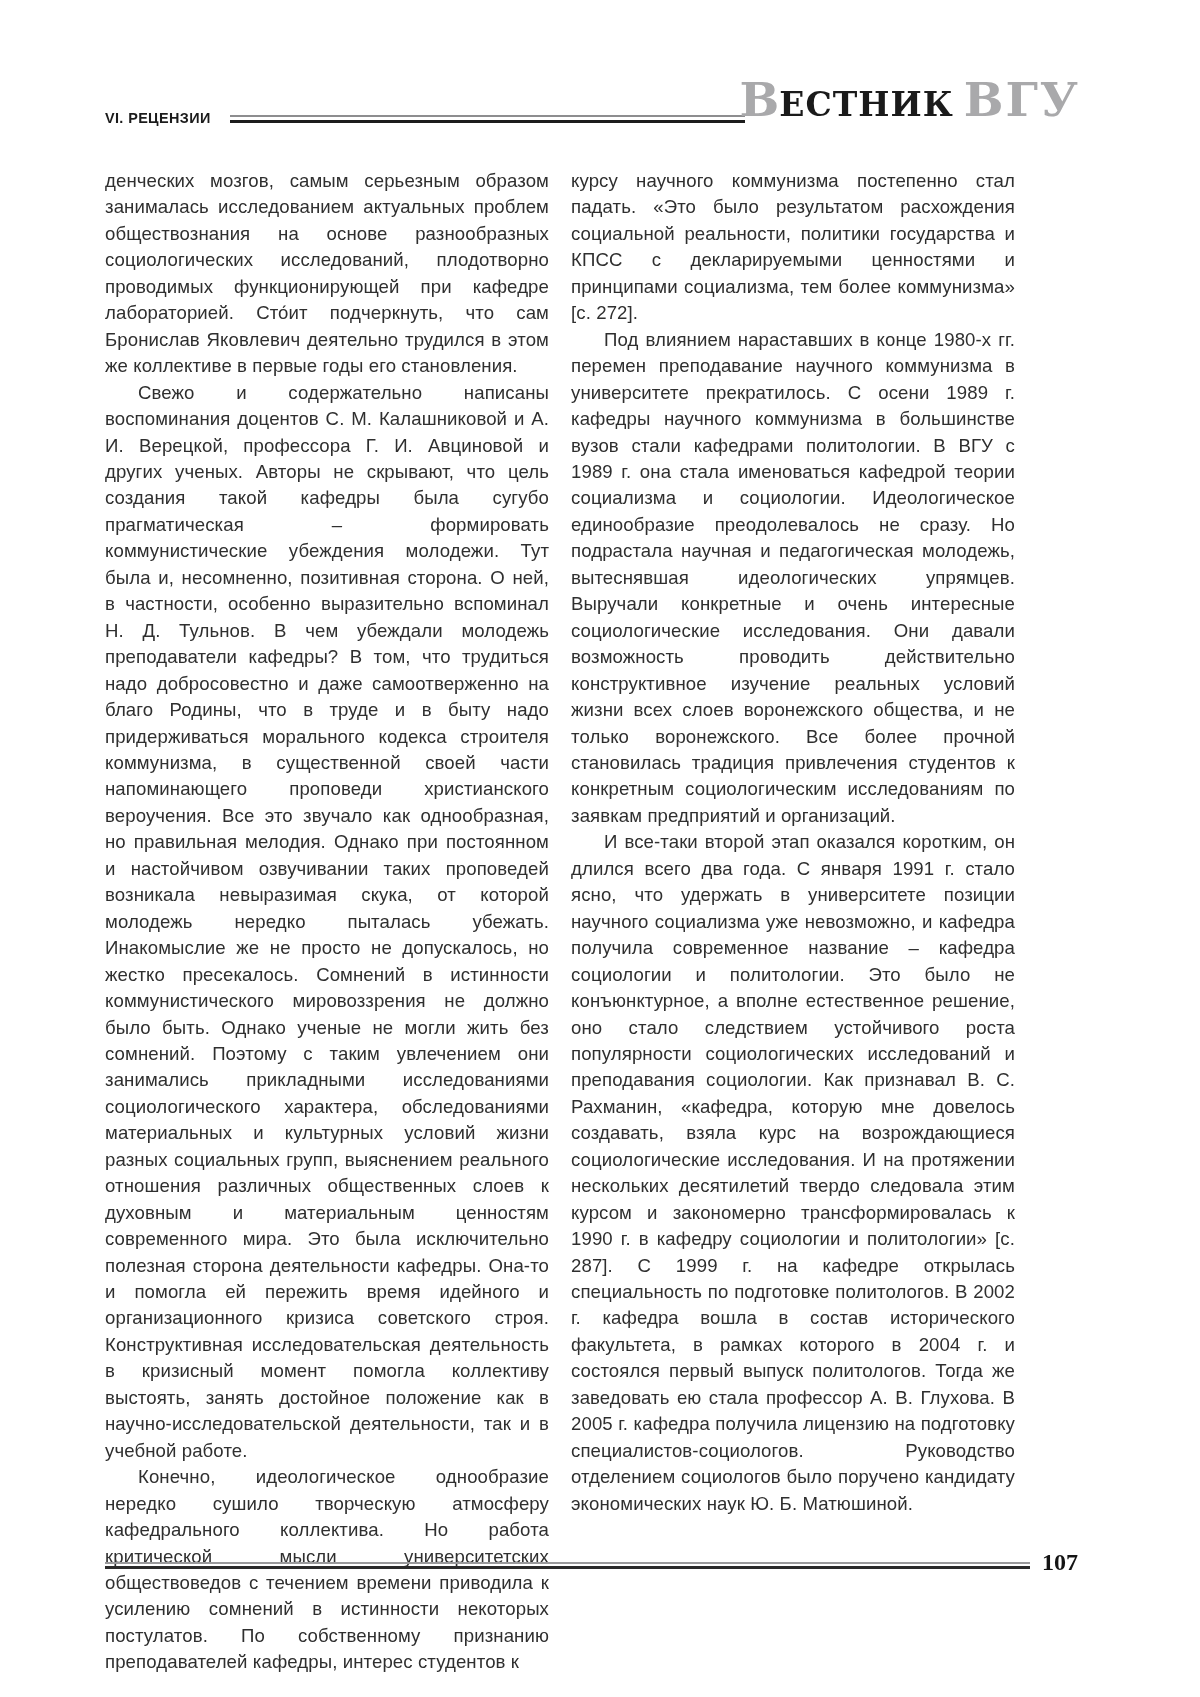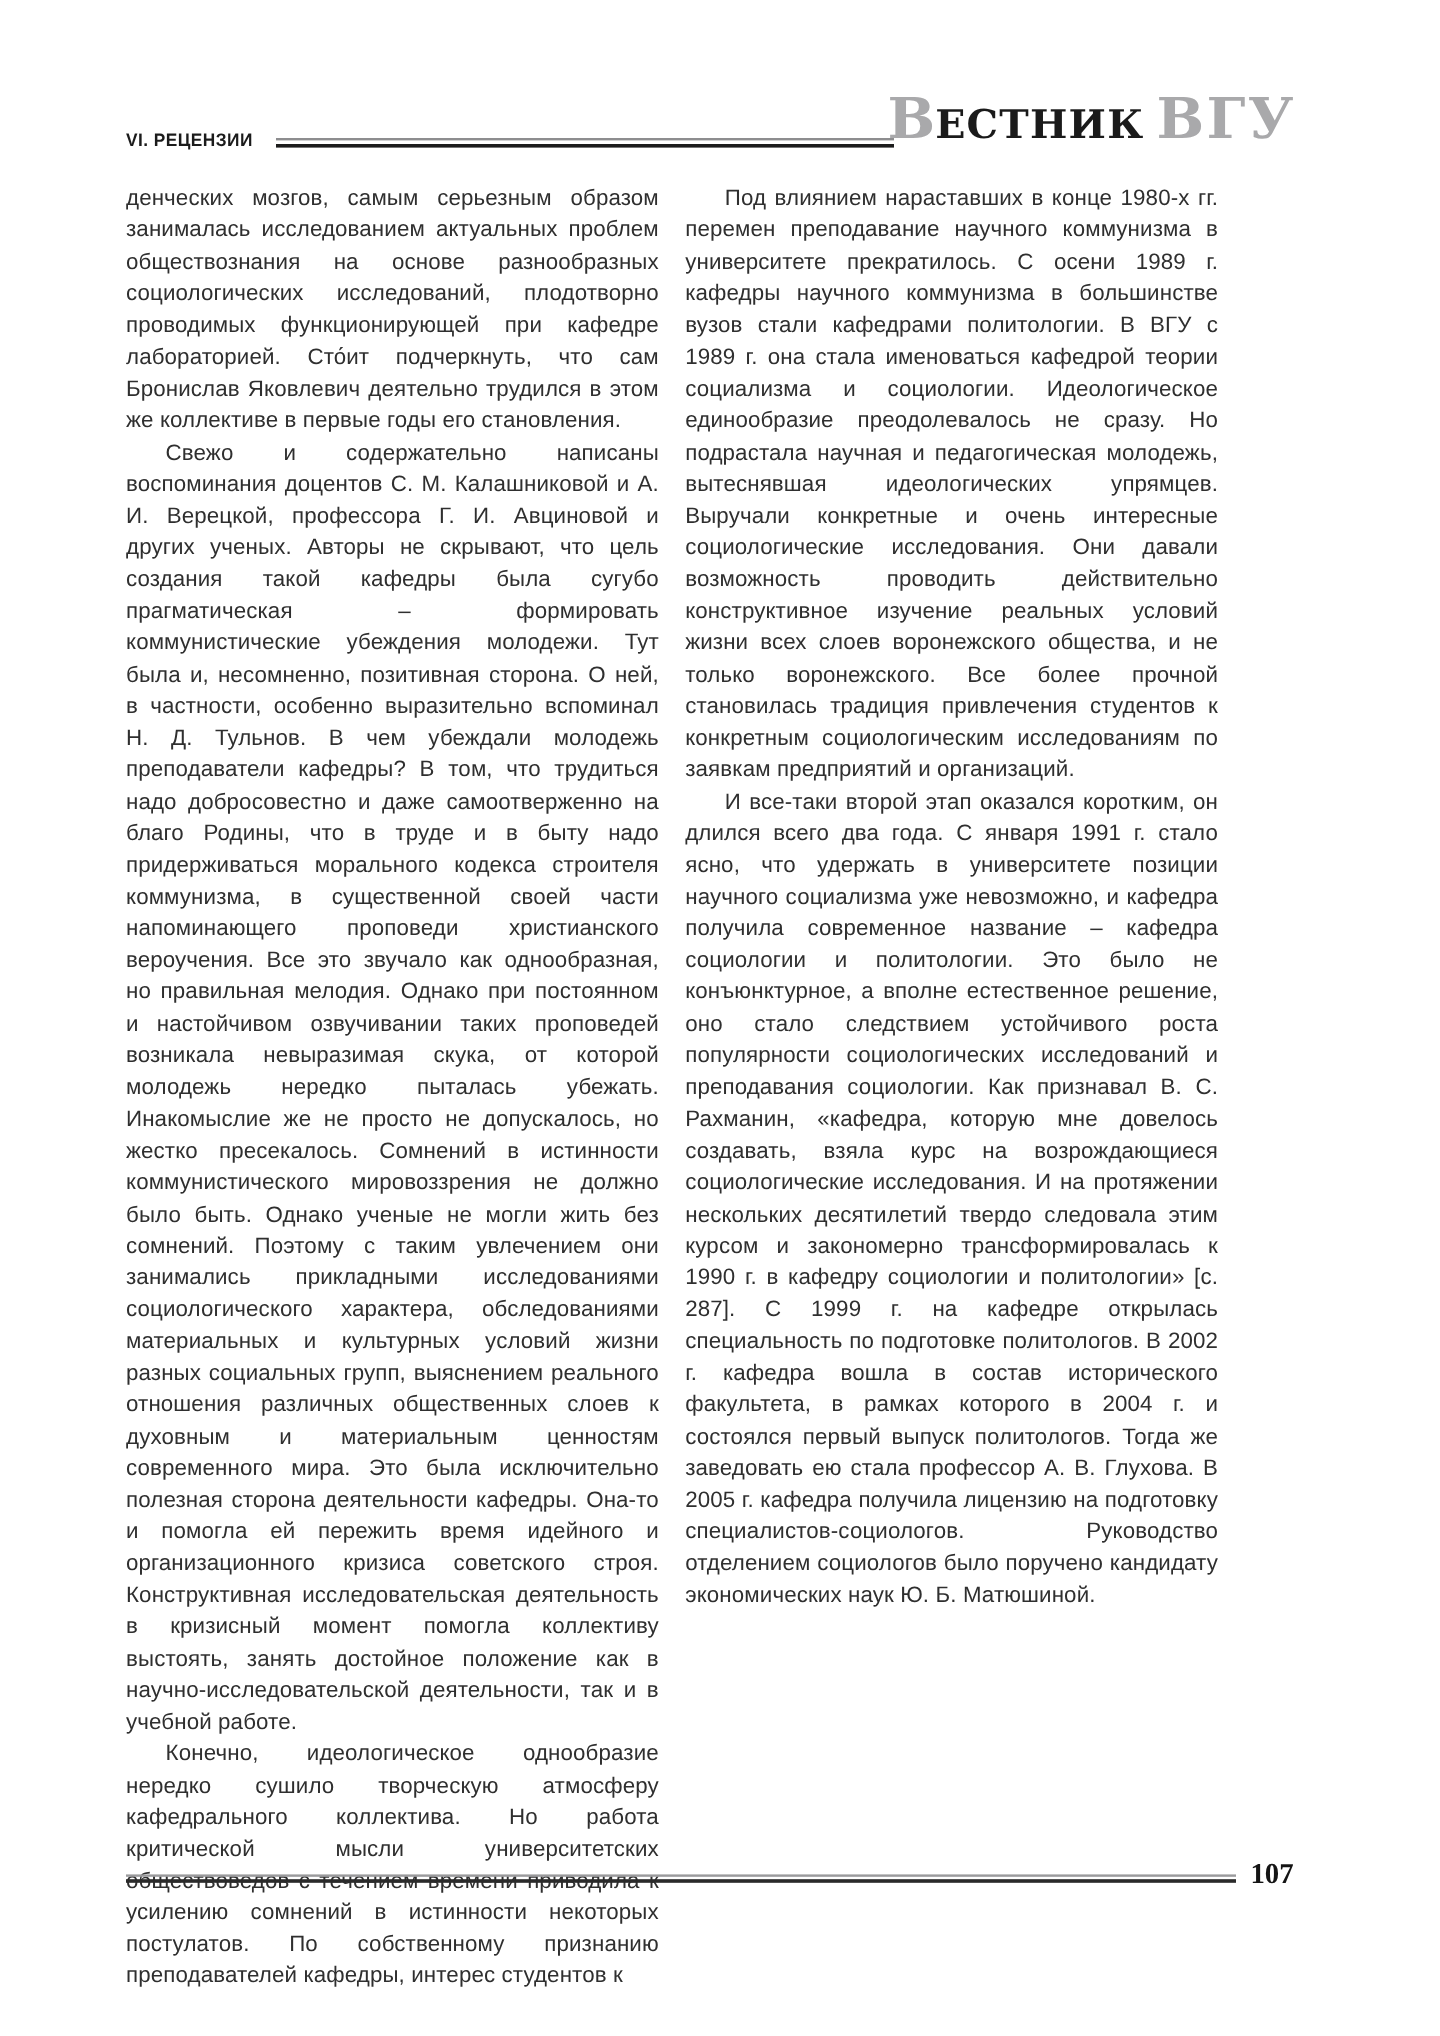--- a/index.html
+++ b/index.html
@@ -60,21 +60,21 @@
     font-size: 47px;
     color: #a9a9ab;
     letter-spacing: 2px;
     margin-left: 10px;
   }
 
   
   .columns {
     position: absolute;
     left: 105px;
-    top: 152px;
+    top: 168px;
     width: 910px;
     display: flex;
     gap: 22px;
   }
   .col {
     width: 444px;
     text-align: justify;
     font-size: 18.6px;
     line-height: 26.45px;
     color: #2f2f2f;
@@ -121,20 +121,21 @@
     <span class="logo-initial">В</span><span class="logo-estnik">ЕСТНИК</span><span class="logo-vgu">ВГУ</span>
   </div>
 
   <div class="columns">
     <div class="col">
       <p class="cont">денческих мозгов, самым серьезным образом занималась исследованием актуальных проблем обществознания на основе разнообразных социологических исследований, плодотворно проводимых функционирующей при кафедре лабораторией. Сто́ит подчеркнуть, что сам Бронислав Яковлевич деятельно трудился в этом же коллективе в первые годы его становления.</p>
       <p>Свежо и содержательно написаны воспоминания доцентов С. М. Калашниковой и А. И. Верецкой, профессора Г. И. Авциновой и других ученых. Авторы не скрывают, что цель создания такой кафедры была сугубо прагматическая – формировать коммунистические убеждения молодежи. Тут была и, несомненно, позитивная сторона. О ней, в частности, особенно выразительно вспоминал Н. Д. Тульнов. В чем убеждали молодежь преподаватели кафедры? В том, что трудиться надо добросовестно и даже самоотверженно на благо Родины, что в труде и в быту надо придерживаться морального кодекса строителя коммунизма, в существенной своей части напоминающего проповеди христианского вероучения. Все это звучало как однообразная, но правильная мелодия. Однако при постоянном и настойчивом озвучивании таких проповедей возникала невыразимая скука, от которой молодежь нередко пыталась убежать. Инакомыслие же не просто не допускалось, но жестко пресекалось. Сомнений в истинности коммунистического мировоззрения не должно было быть. Однако ученые не могли жить без сомнений. Поэтому с таким увлечением они занимались прикладными исследованиями социологического характера, обследованиями материальных и культурных условий жизни разных социальных групп, выяснением реального отношения различных общественных слоев к духовным и материальным ценностям современного мира. Это была исключительно полезная сторона деятельности кафедры. Она-то и помогла ей пережить время идейного и организационного кризиса советского строя. Конструктивная исследовательская деятельность в кризисный момент помогла коллективу выстоять, занять достойное положение как в научно-исследовательской деятельности, так и в учебной работе.</p>
       <p>Конечно, идеологическое однообразие нередко сушило творческую атмосферу кафедрального коллектива. Но работа критической мысли университетских обществоведов с течением времени приводила к усилению сомнений в истинности некоторых постулатов. По собственному признанию преподавателей кафедры, интерес студентов к</p>
     </div>
     <div class="col">
+      <p class="cont">курсу научного коммунизма постепенно стал падать. «Это было результатом расхождения социальной реальности, политики государства и КПСС с декларируемыми ценностями и принципами социализма, тем более коммунизма» [с. 272].</p>
       <p>Под влиянием нараставших в конце 1980-х гг. перемен преподавание научного коммунизма в университете прекратилось. С осени 1989 г. кафедры научного коммунизма в большинстве вузов стали кафедрами политологии. В ВГУ с 1989 г. она стала именоваться кафедрой теории социализма и социологии. Идеологическое единообразие преодолевалось не сразу. Но подрастала научная и педагогическая молодежь, вытеснявшая идеологических упрямцев. Выручали конкретные и очень интересные социологические исследования. Они давали возможность проводить действительно конструктивное изучение реальных условий жизни всех слоев воронежского общества, и не только воронежского. Все более прочной становилась традиция привлечения студентов к конкретным социологическим исследованиям по заявкам предприятий и организаций.</p>
       <p>И все-таки второй этап оказался коротким, он длился всего два года. С января 1991 г. стало ясно, что удержать в университете позиции научного социализма уже невозможно, и кафедра получила современное название – кафедра социологии и политологии. Это было не конъюнктурное, а вполне естественное решение, оно стало следствием устойчивого роста популярности социологических исследований и преподавания социологии. Как признавал В. С. Рахманин, «кафедра, которую мне довелось создавать, взяла курс на возрождающиеся социологические исследования. И на протяжении нескольких десятилетий твердо следовала этим курсом и закономерно трансформировалась к 1990 г. в кафедру социологии и политологии» [с. 287]. С 1999 г. на кафедре открылась специальность по подготовке политологов. В 2002 г. кафедра вошла в состав исторического факультета, в рамках которого в 2004 г. и состоялся первый выпуск политологов. Тогда же заведовать ею стала профессор А. В. Глухова. В 2005 г. кафедра получила лицензию на подготовку специалистов-социологов. Руководство отделением социологов было поручено кандидату экономических наук Ю. Б. Матюшиной.</p>
     </div>
   </div>
 
   <div class="footer-rule"></div>
 
   <div class="page-number">107</div>
 
 </div>

